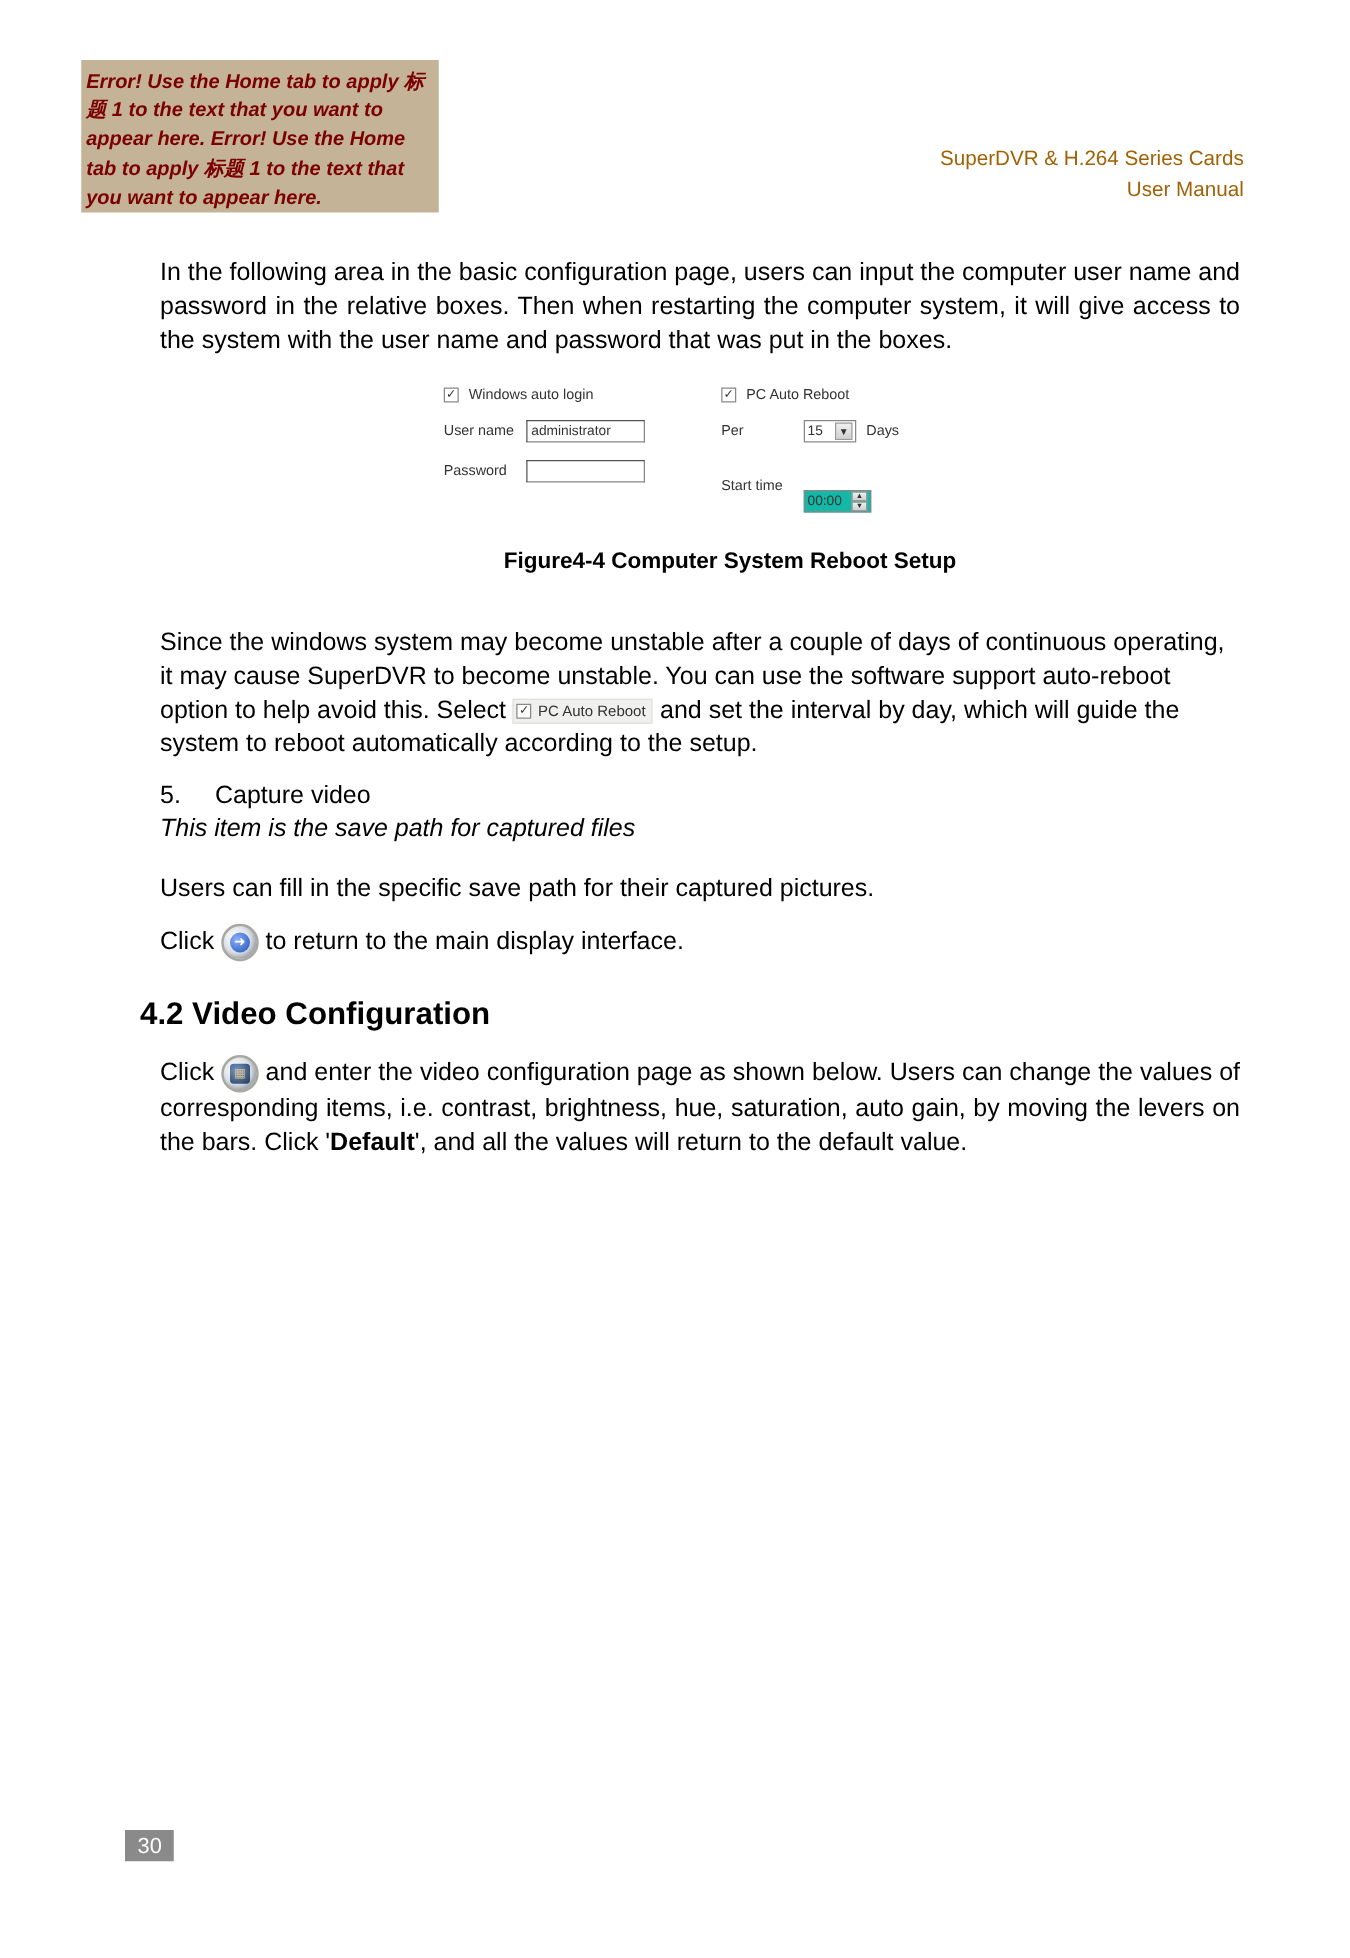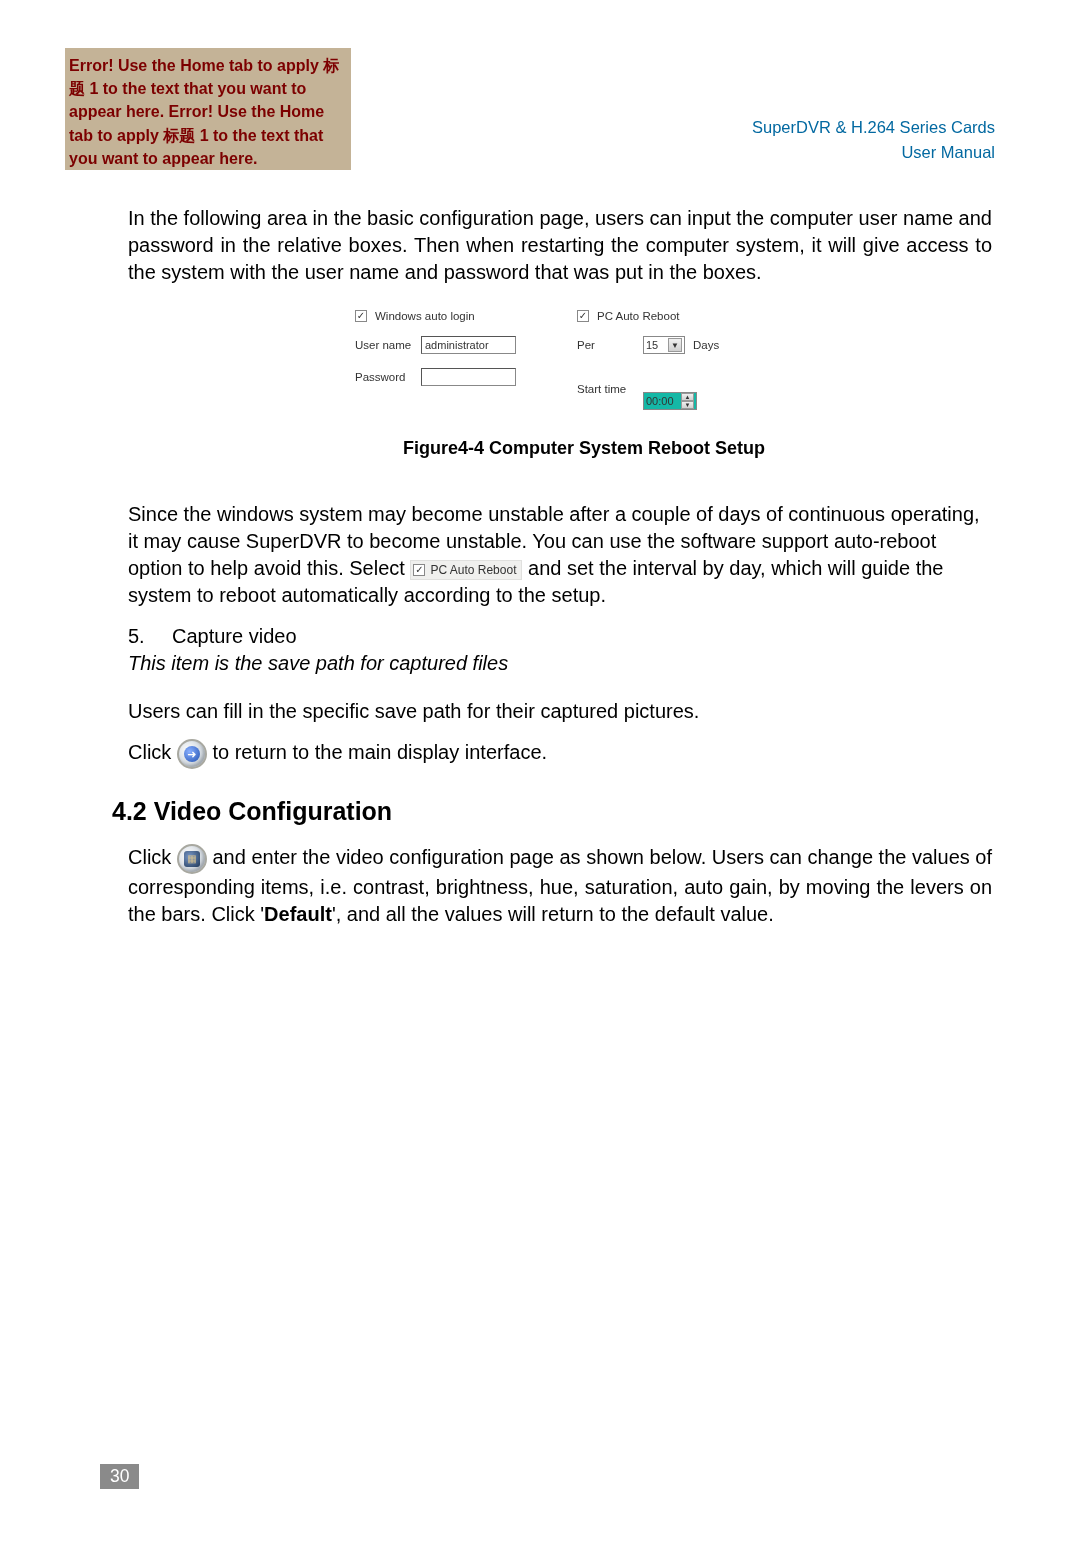--- a/index.html
+++ b/index.html
@@ -27,28 +27,29 @@
       width: 286px;
       height: 122px;
       background: #c4b397;
       padding: 6px 4px;
     }
     .header-left-text {
       color: #7c0000;
       font-weight: bold;
       font-size: 16px;
       line-height: 1.45;
+      font-style: italic;
     }
     .header-right {
       position: absolute;
       right: 85px;
       top: 115px;
       text-align: right;
       font-size: 16.5px;
-      color: #0369a1;
+      color: #a16207;
       line-height: 1.5;
     }
     .content {
       padding: 35px 88px 0 128px;
     }
     .para {
       font-size: 20px;
       color: #000;
       line-height: 1.35;
       margin-bottom: 14px;

